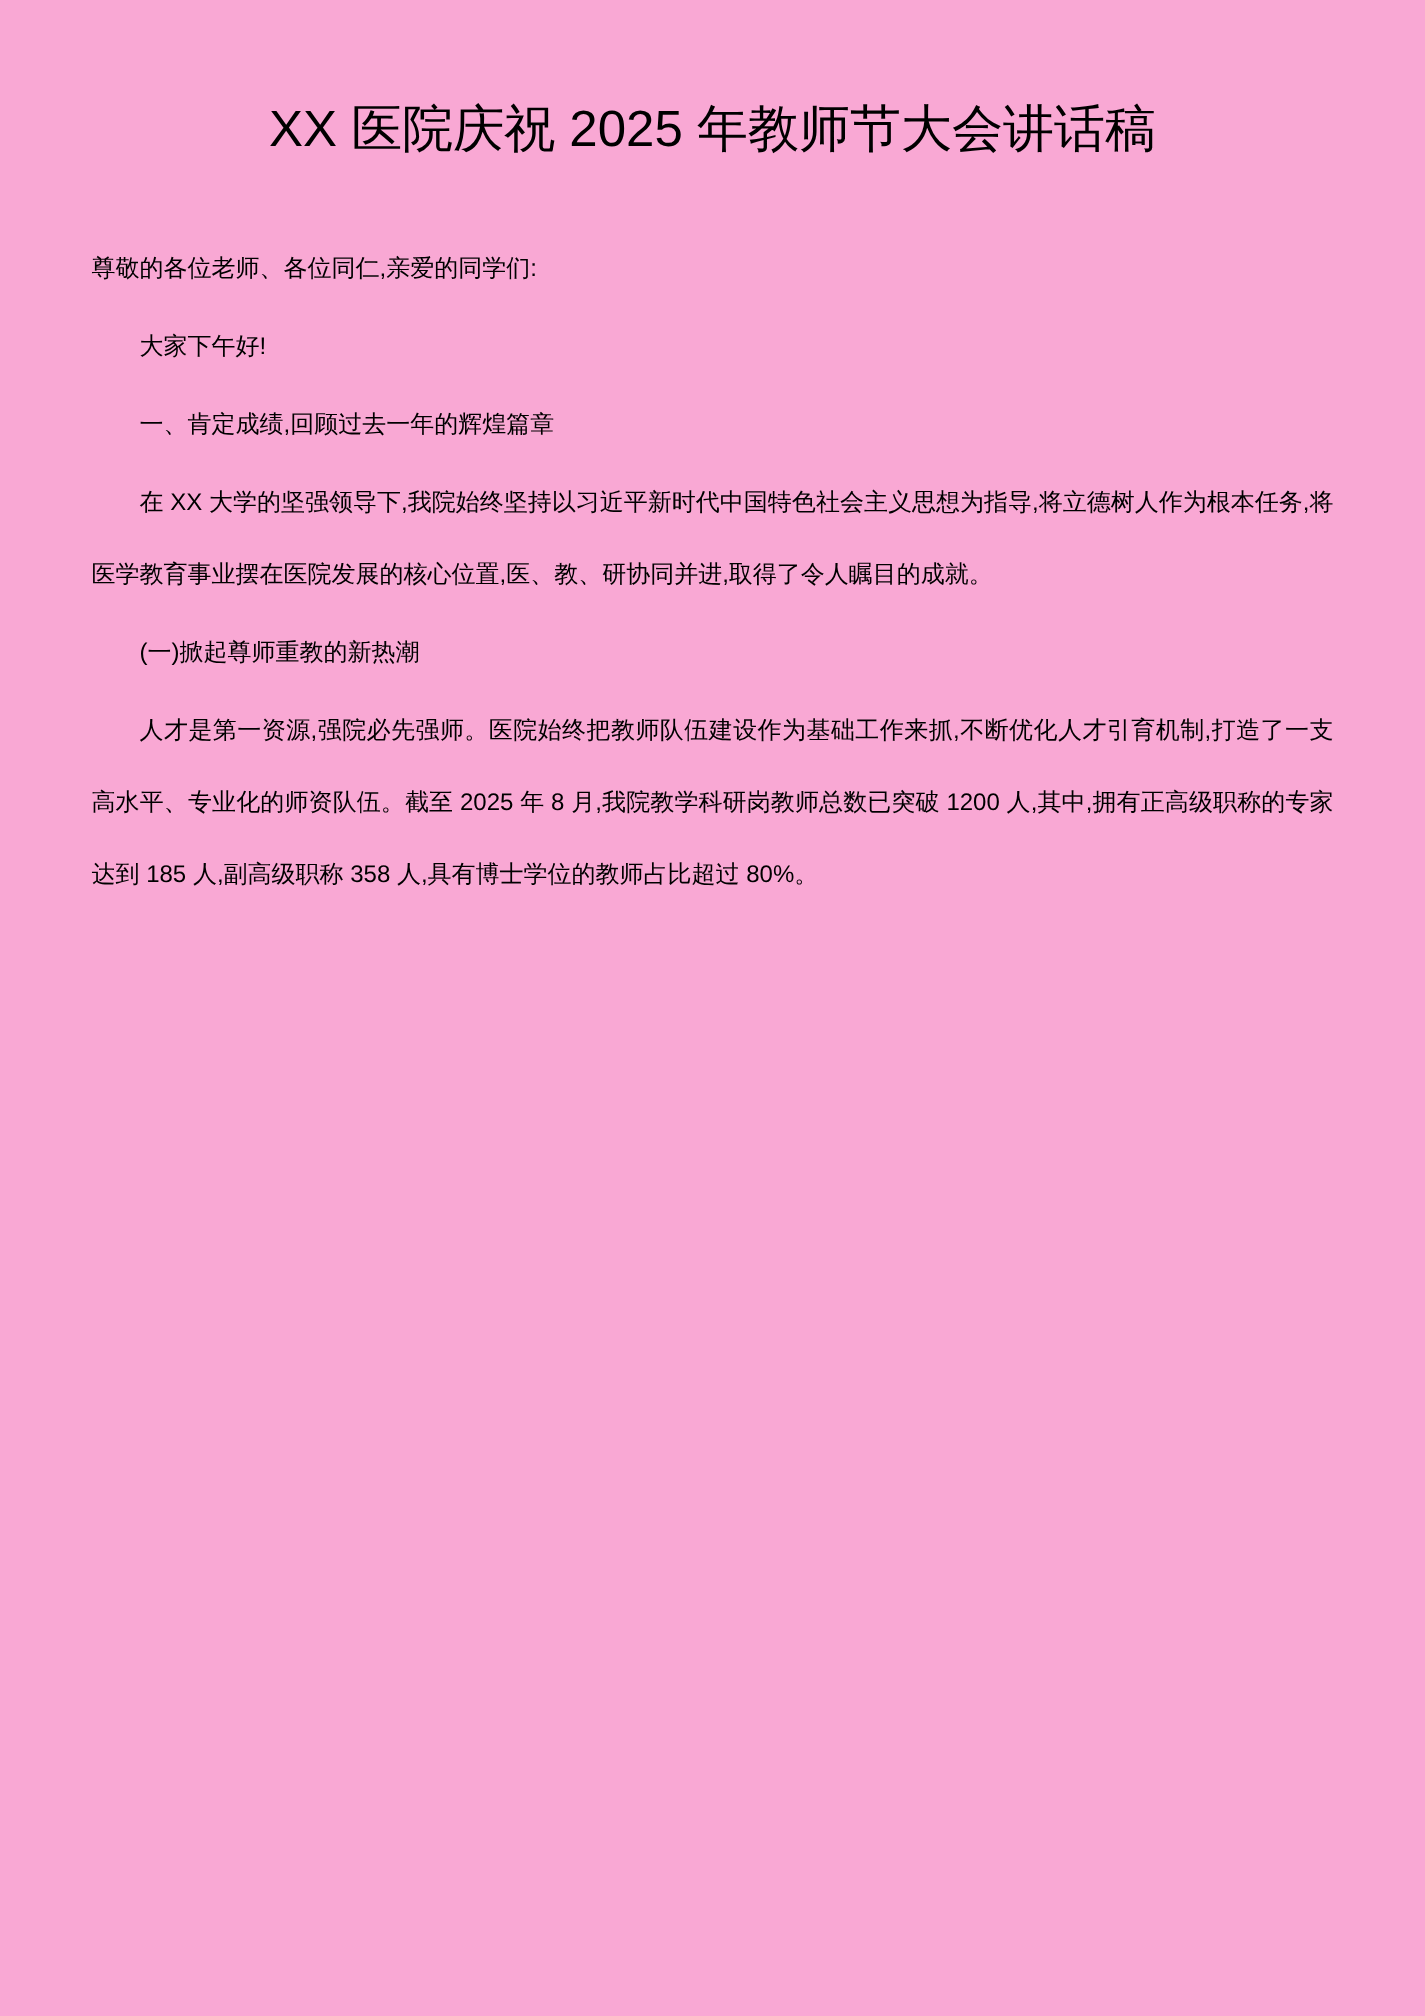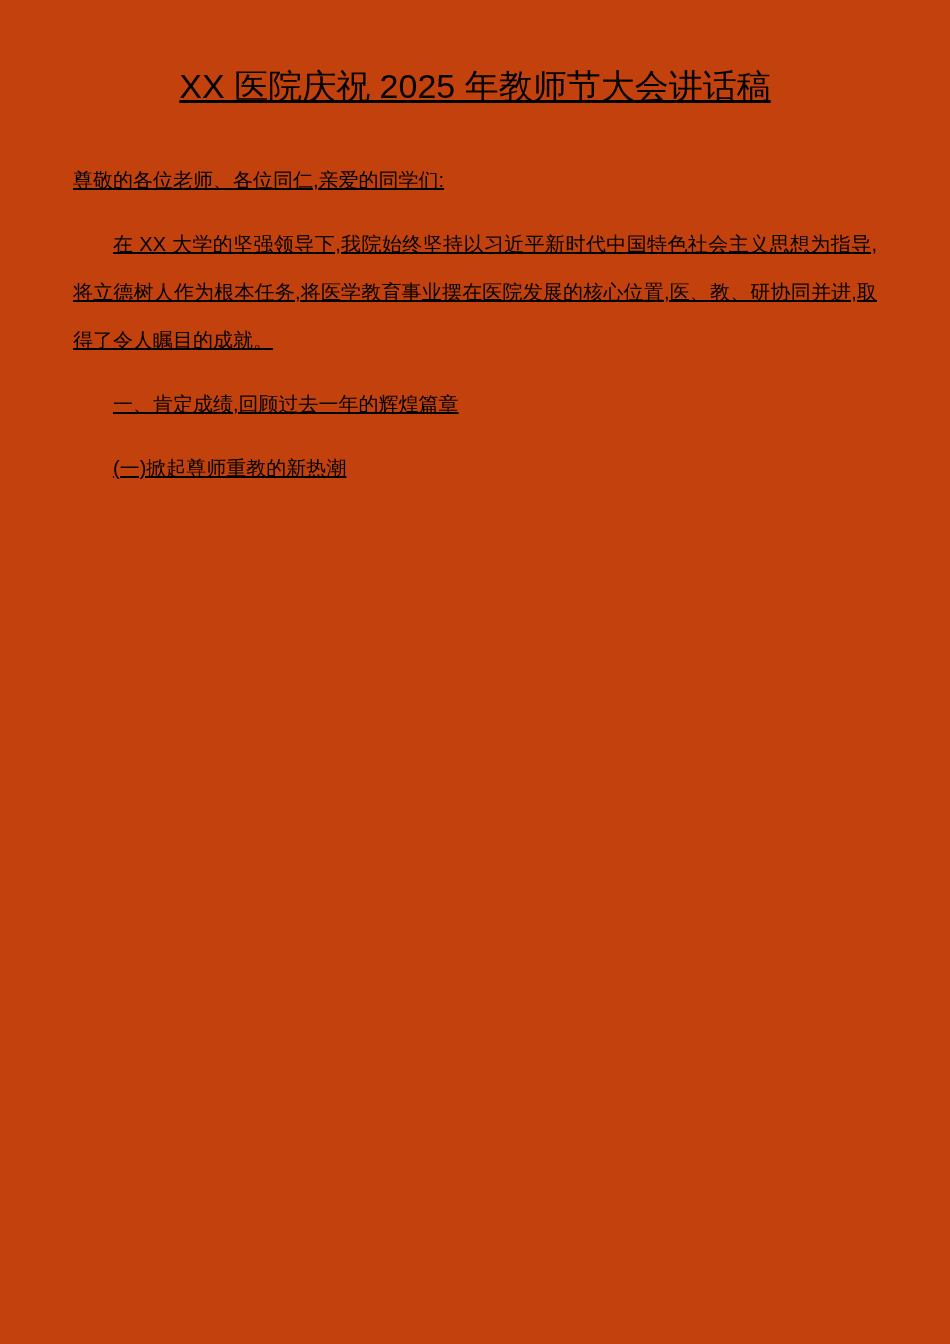--- a/index.html
+++ b/index.html
@@ -5,60 +5,61 @@
   html, body {
     margin: 0;
     padding: 0;
     background: #ffffff;
   }
   .page {
     position: relative;
     width: 950px;
     height: 1344px;
     margin: 0 auto;
-    background: #c2410c;
+    background: #f9a8d4;
     color: #000000;
     font-family: "Liberation Sans", "DejaVu Sans", sans-serif;
     box-sizing: border-box;
     padding: 60px 57px 0 57px;
     overflow: hidden;
-    text-decoration: underline;
   }
   .doc-title {
     font-size: 34px;
     font-weight: normal;
     line-height: 52px;
     text-align: center;
     margin: 0 0 44px 0;
     white-space: nowrap;
   }
   .doc-par {
-    font-size: 20px;
+    font-size: 16px;
     line-height: 48px;
-    margin: 16px;
+    margin: 4px;
     text-align: justify;
     text-indent: 2em;
     word-break: break-all;
   }
   .doc-par.no-indent {
     text-indent: 0;
   }
 </style>
 </head>
 <body>
 
 <div class="page">
 
   <h1 class="doc-title">XX 医院庆祝 2025 年教师节大会讲话稿</h1>
 
   <p class="doc-par no-indent">尊敬的各位老师、各位同仁,亲爱的同学们:</p>
 
+  <p class="doc-par">大家下午好!</p>
 
 
 
+  <p class="doc-par">一、肯定成绩,回顾过去一年的辉煌篇章</p>
+
   <p class="doc-par">在 XX 大学的坚强领导下,我院始终坚持以习近平新时代中国特色社会主义思想为指导,将立德树人作为根本任务,将医学教育事业摆在医院发展的核心位置,医、教、研协同并进,取得了令人瞩目的成就。</p>
-
-  <p class="doc-par">一、肯定成绩,回顾过去一年的辉煌篇章</p>
 
   <p class="doc-par">(一)掀起尊师重教的新热潮</p>
 
+  <p class="doc-par">人才是第一资源,强院必先强师。医院始终把教师队伍建设作为基础工作来抓,不断优化人才引育机制,打造了一支高水平、专业化的师资队伍。截至 2025 年 8 月,我院教学科研岗教师总数已突破 1200 人,其中,拥有正高级职称的专家达到 185 人,副高级职称 358 人,具有博士学位的教师占比超过 80%。</p>
 
 </div>
 
 </body></html>

